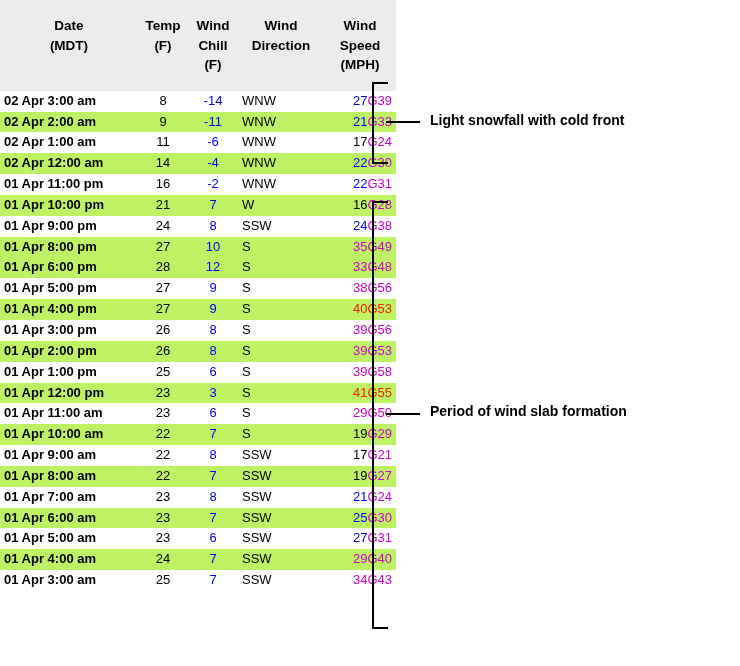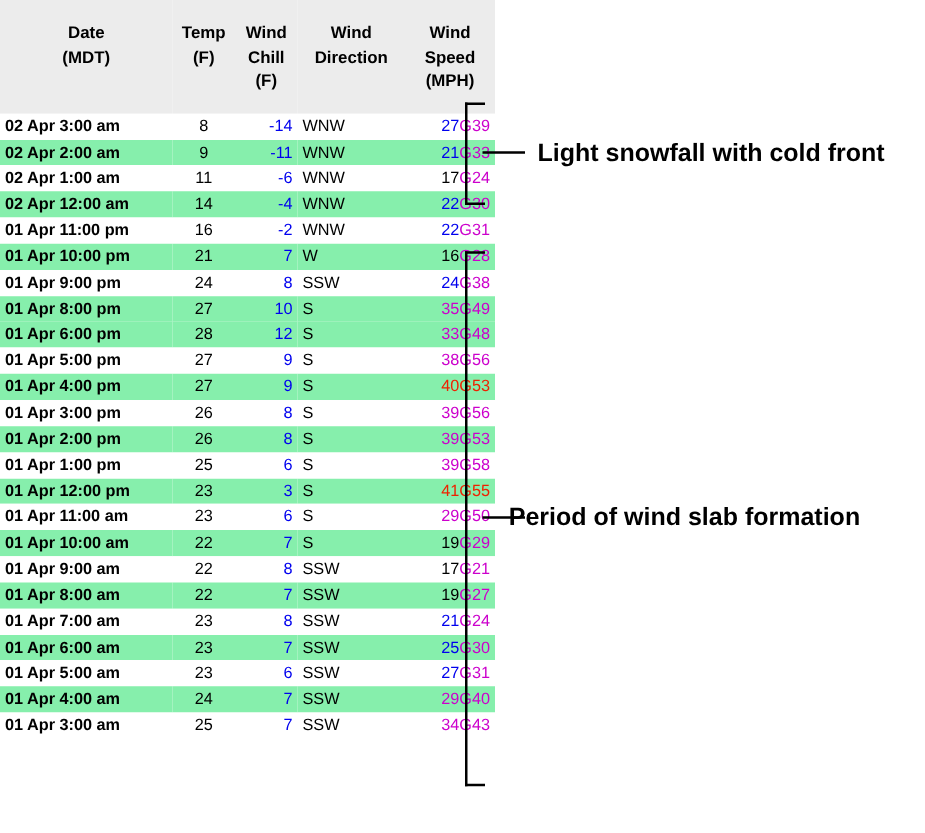--- a/index.html
+++ b/index.html
@@ -40,39 +40,39 @@
   .hdr-chill  { width: 42px; }
   .hdr-dir    { width: 78px; }
   .hdr-speed  { width: 64px; }
 
   table.wx td {
     padding: 1px 4px;
     font-size: 13px;
     line-height: 1.45;
     white-space: nowrap;
   }
-  tr.alt td { background: #86efac; }
+  tr.alt td { background: #bef264; }
   tr.plain td { background: #ffffff; }
 
   td.c-date  { text-align: left; padding-left: 8px; font-weight: bold; }
   td.c-temp  { text-align: center; }
-  td.c-chill { text-align: right; }
+  td.c-chill { text-align: center; }
   td.c-dir   { text-align: left; padding-left: 6px; }
   td.c-speed { text-align: right; padding-right: 10px; }
 
   .v-blue    { color: #0000ee; }
   .v-mag     { color: #cc00cc; }
   .v-red     { color: #ee2200; }
   .v-black   { color: #000000; }
 
   
   .ann {
     position: absolute;
     font-weight: bold;
-    font-size: 20px;
+    font-size: 14px;
     color: #000;
     white-space: nowrap;
   }
   .bracket {
     position: absolute;
     border-left: 2px solid #000;
     border-top: 2px solid #000;
     border-bottom: 2px solid #000;
     width: 14px;
   }
@@ -284,15 +284,15 @@
         </tr>
       </tbody>
   </table>
 
   <div class="bracket" style="left:372px; top:82px; height:78px;"></div>
   <div class="stem" style="left:386px; top:121px; width:34px;"></div>
   <div class="ann ann-label" style="left:430px; top:112px;">Light snowfall with cold front</div>
 
   <div class="bracket" style="left:372px; top:201px; height:424px;"></div>
   <div class="stem" style="left:386px; top:413px; width:34px;"></div>
-  <div class="ann ann-label" style="left:407px; top:403px;">Period of wind slab formation</div>
+  <div class="ann ann-label" style="left:430px; top:403px;">Period of wind slab formation</div>
 
 </div>
 
 </body></html>

